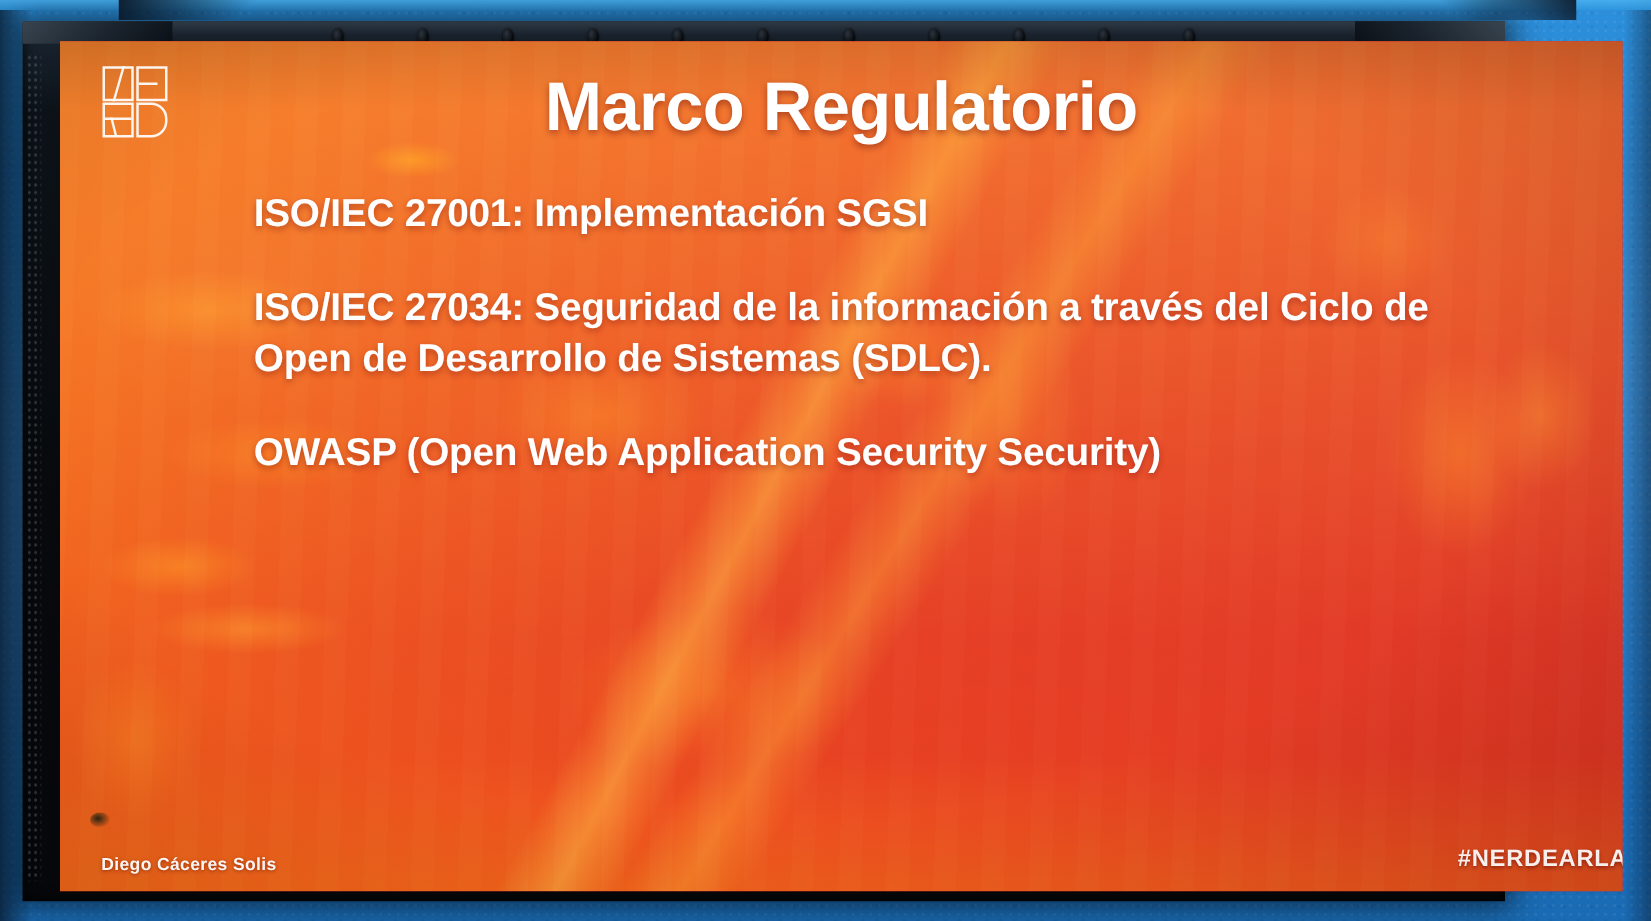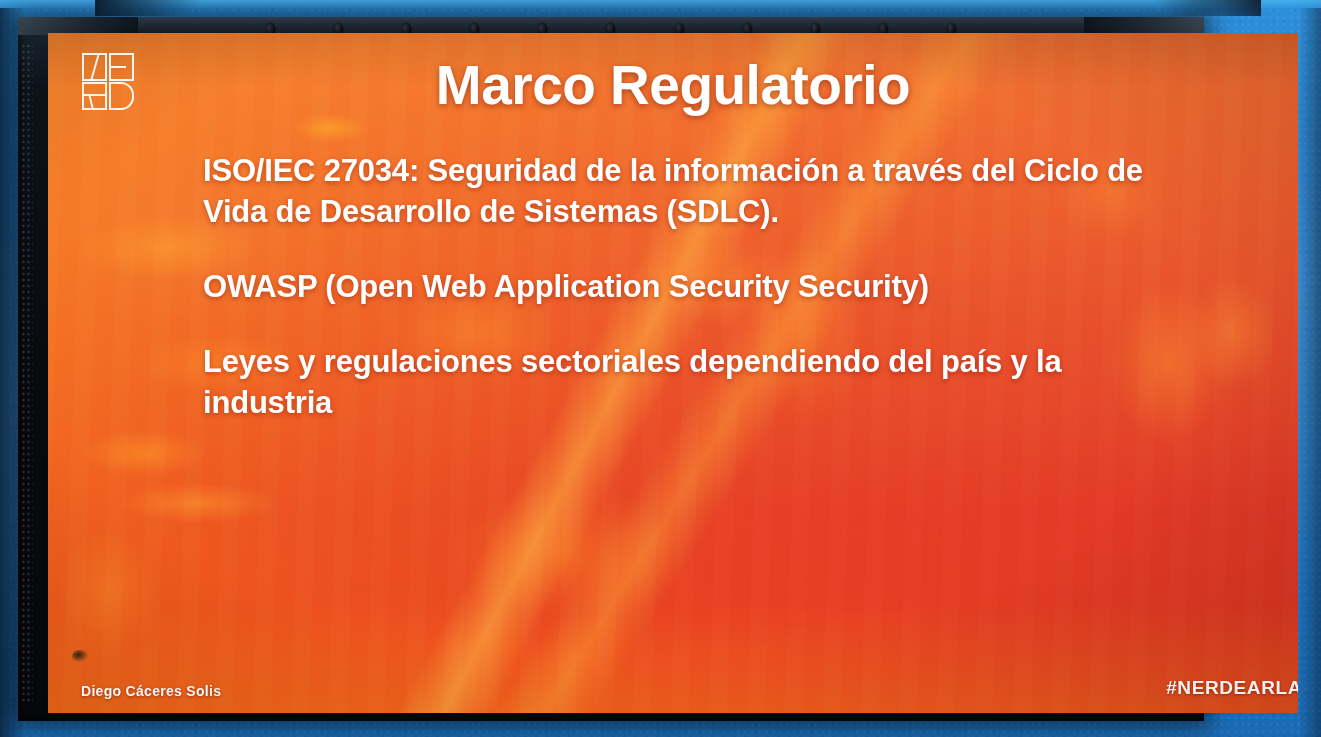--- a/index.html
+++ b/index.html
@@ -395,23 +395,23 @@
           </div>
           <div class="nerd-row">
             <span class="nerd-letter nl-r"></span>
             <span class="nerd-letter nl-d"></span>
           </div>
         </div>
 
         <div class="slide-title">Marco Regulatorio</div>
 
         <div class="bullets">
-          <div class="bullet">ISO/IEC 27034: Seguridad de la información a través del Ciclo de Vida de Desarrollo de Sistemas (SDLC).</div>
+          <div class="bullet">ISO/IEC 27001: Implementación SGSI</div>
+          <div class="bullet">ISO/IEC 27034: Seguridad de la información a través del Ciclo de Open de Desarrollo de Sistemas (SDLC).</div>
           <div class="bullet">OWASP (Open Web Application Security Security)</div>
-          <div class="bullet">Leyes y regulaciones sectoriales dependiendo del país y la industria</div>
         </div>
 
         <div class="footer-name">Diego Cáceres Solis</div>
         <div class="footer-hashtag">#NERDEARLA</div>
 
       </div>
     </div>
   </div>
 </div>
 

